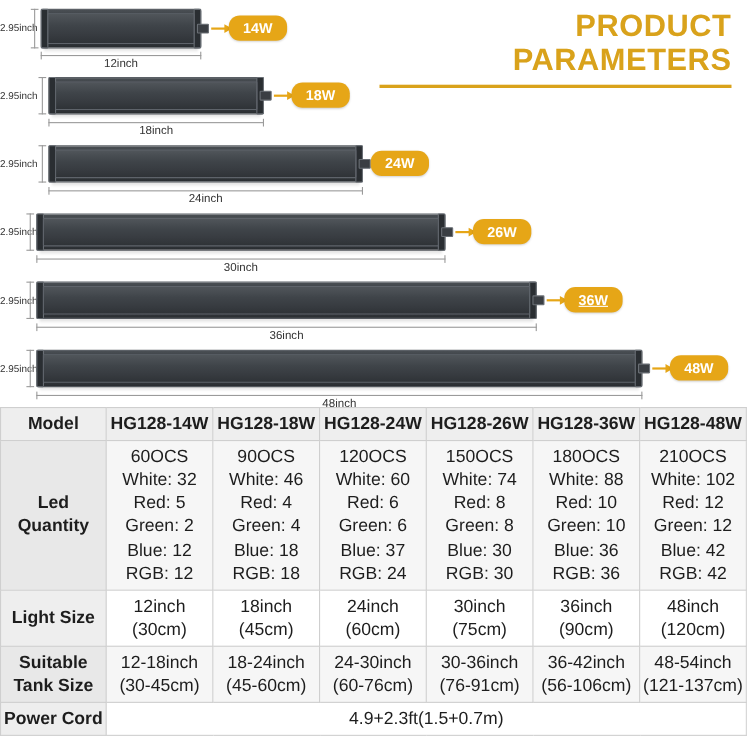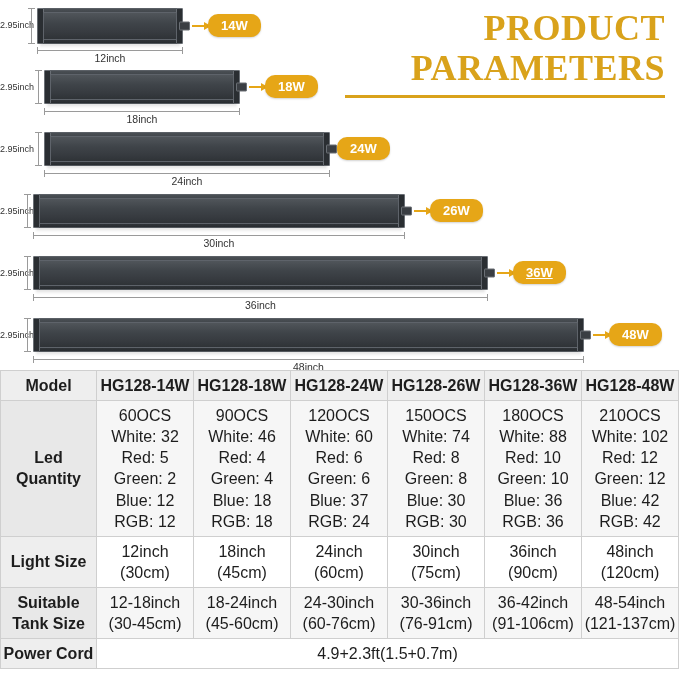--- a/index.html
+++ b/index.html
@@ -10,21 +10,21 @@
     color:#222;
     overflow:hidden;
     position:relative;
   }
   
   #top-area{position:relative;width:679px;height:370px;}
   #title-block{
     position:absolute;right:14px;top:8px;width:320px;text-align:right;
   }
   #title-block .ttl{
-    font-size:36px;font-weight:bold;color:#d9a21b;letter-spacing:0.5px;line-height:1.12;font-family:Liberation Serif, serif;
+    font-size:28px;font-weight:bold;color:#d9a21b;letter-spacing:0.5px;line-height:1.12;
   }
   #title-rule{
     margin-top:6px;margin-left:auto;width:320px;height:3px;background:#d9a21b;
   }
 
   .lamp-row{position:absolute;}
   .lamp{
     position:relative;
     background:linear-gradient(180deg,#4a4f54 0%,#3c4146 18%,#41464b 50%,#34383c 82%,#2b2f33 100%);
     border:1px solid #5b6066;
@@ -354,21 +354,21 @@
       <td>
         <span class="cellline">24-30inch</span>
         <span class="cellline">(60-76cm)</span>
       </td>
       <td>
         <span class="cellline">30-36inch</span>
         <span class="cellline">(76-91cm)</span>
       </td>
       <td>
         <span class="cellline">36-42inch</span>
-        <span class="cellline">(91-106cm)</span>
+        <span class="cellline">(56-106cm)</span>
       </td>
       <td>
         <span class="cellline">48-54inch</span>
         <span class="cellline">(121-137cm)</span>
       </td>
     </tr>
     <tr>
       <td class="rowhead">Power Cord</td>
       <td colspan="6">4.9+2.3ft(1.5+0.7m)</td>
     </tr>

